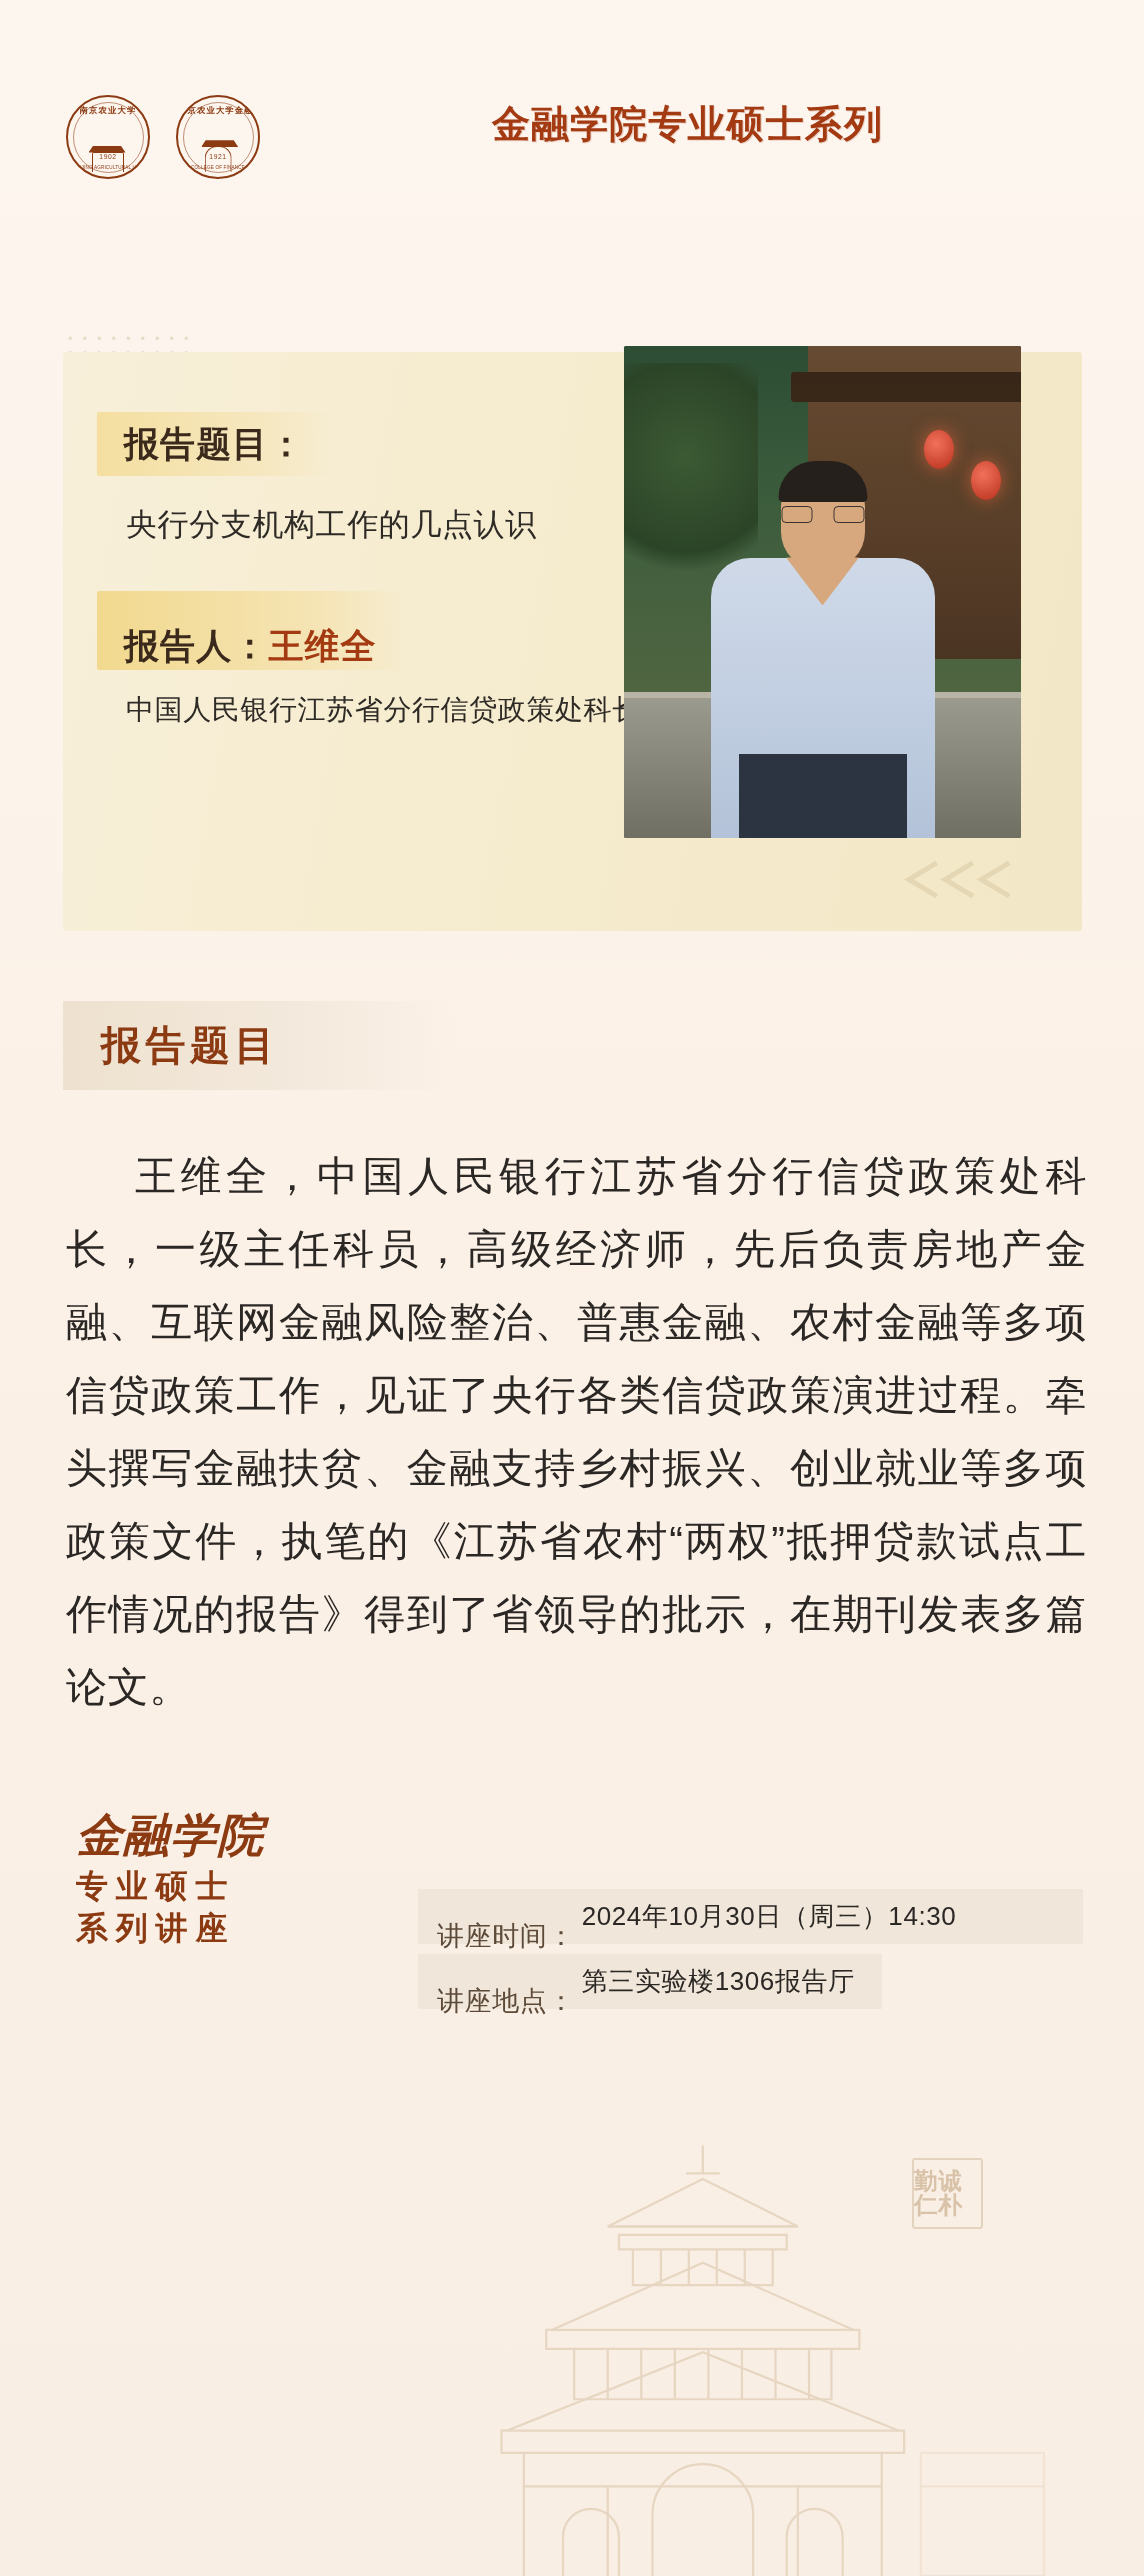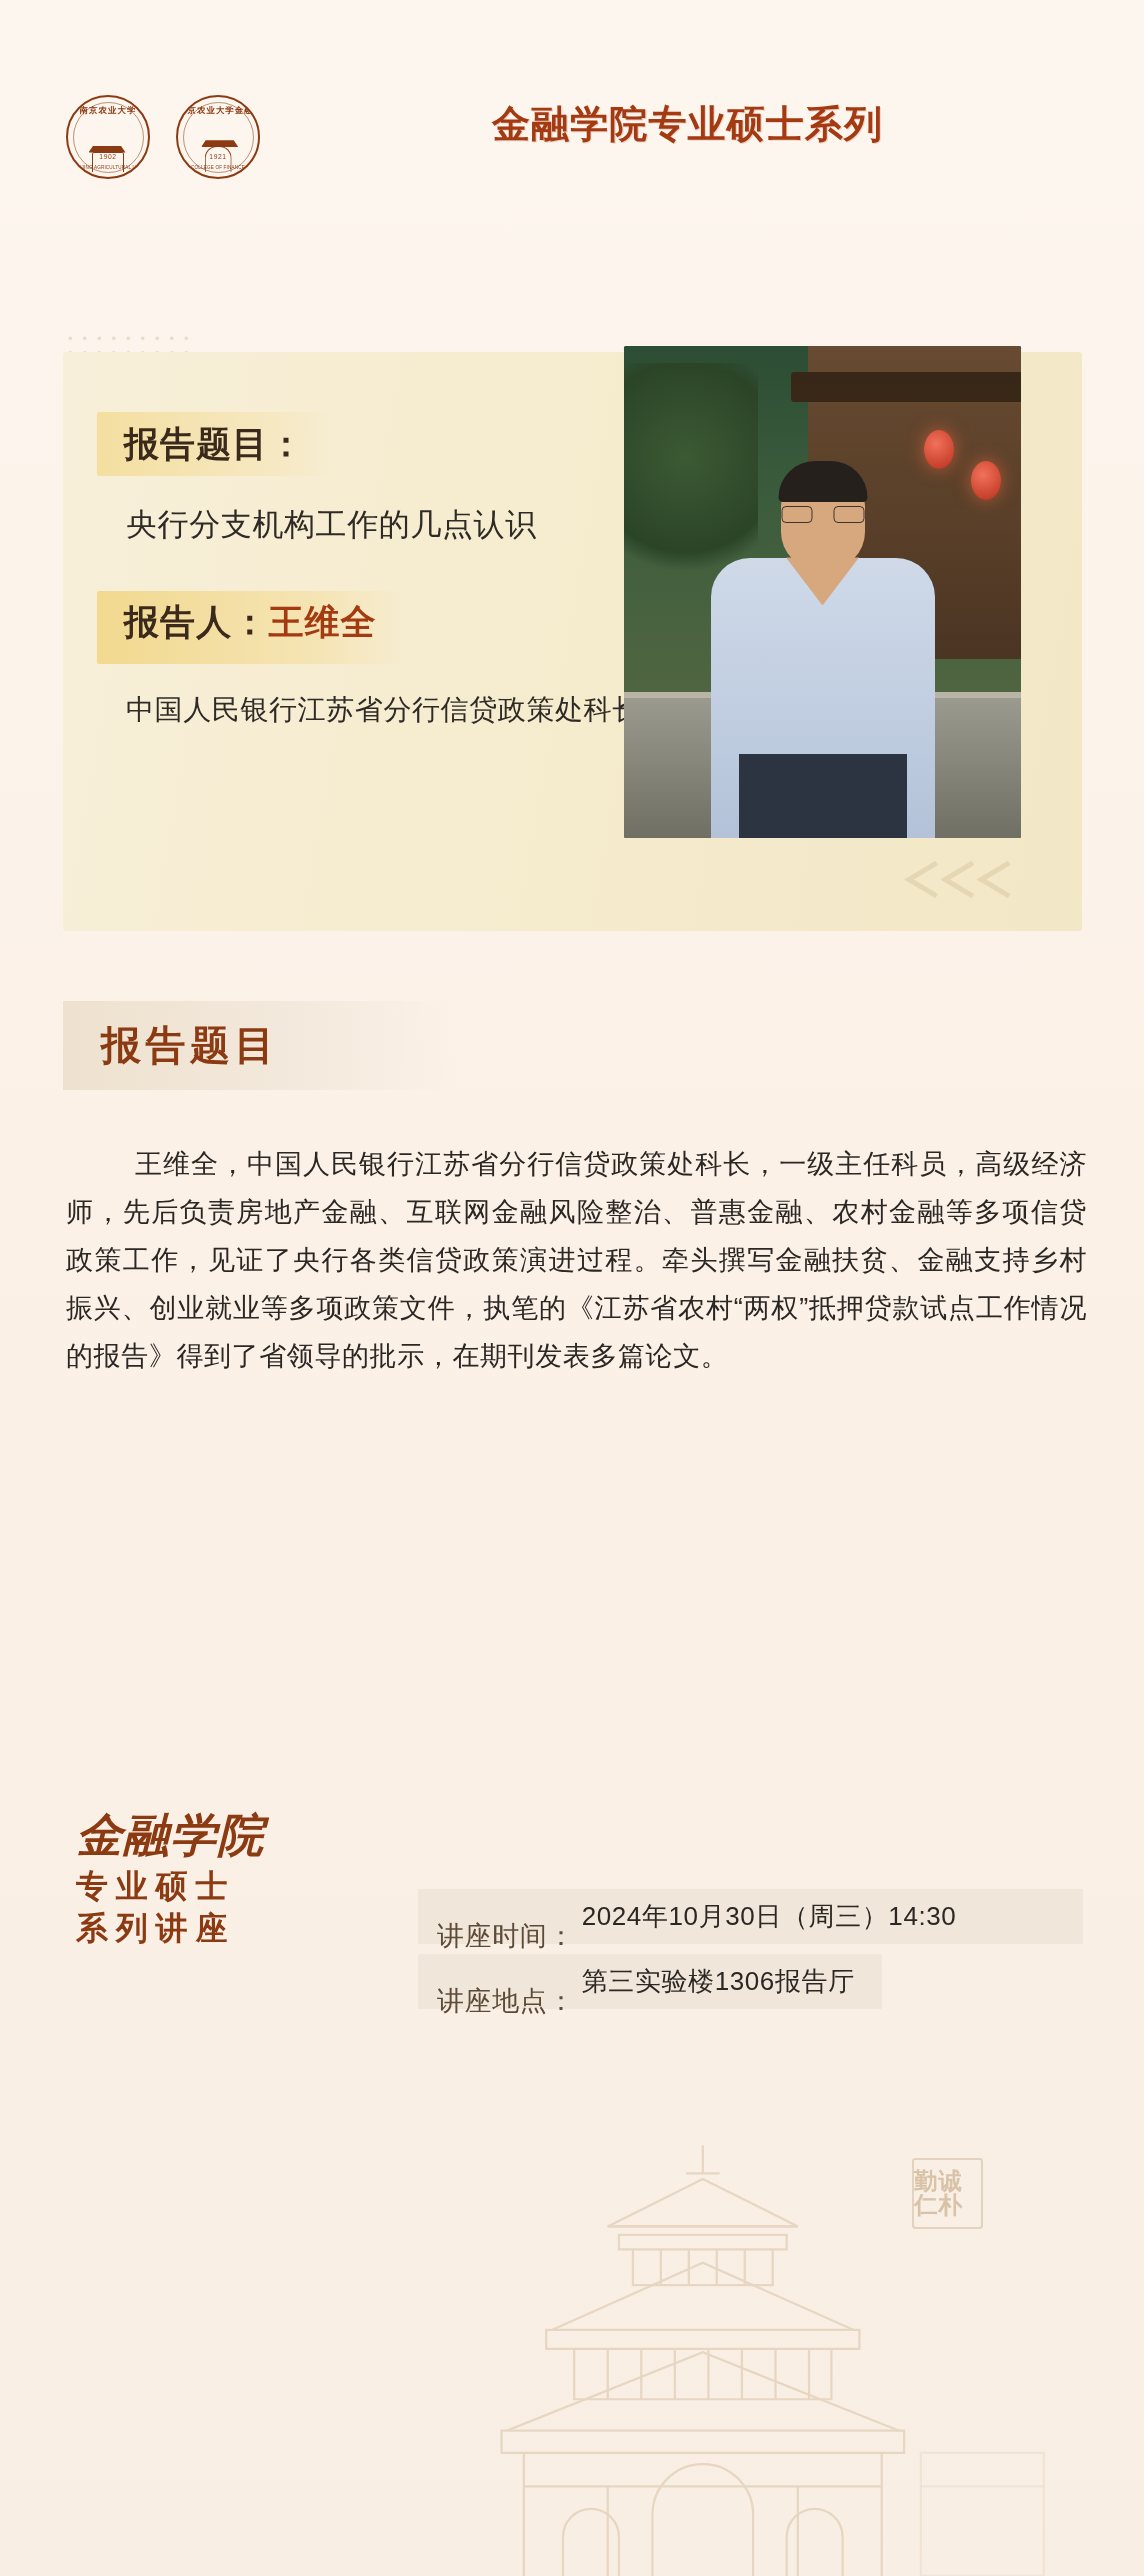--- a/index.html
+++ b/index.html
@@ -193,23 +193,23 @@
     color: #2e2a26;
     font-size: 31px;
     line-height: 1.5;
     letter-spacing: 0.6px;
   }
   .speaker-label {
     position: absolute;
     left: 34px;
     top: 239px;
     height: 65px;
-    padding: 8px 32px 0 27px;
+    padding: 14px 32px 0 27px;
     display: flex;
-    align-items: flex-start;
+    align-items: flex-end;
     background: linear-gradient(90deg, #f2d98f 0%, #f5e4b4 70%, rgba(245,228,180,0) 100%);
     border-radius: 2.2px;
     color: #3b2a1c;
     font-size: 35px;
     font-weight: bold;
     letter-spacing: 1.1px;
     white-space: nowrap;
   }
   .speaker-label .name {
     color: #a33a12;
@@ -377,21 +377,21 @@
     font-size: 40px;
     font-weight: bold;
     letter-spacing: 4.5px;
   }
   .bio-body {
     position: absolute;
     left: 66px;
     top: 1140px;
     width: 1021px;
     color: #2b2724;
-    font-size: 27px;
+    font-size: 41px;
     line-height: 1.78;
     letter-spacing: 0.6px;
     text-align: justify;
     text-indent: 69px;
   }
 
   
   .footer {
     position: absolute;
     left: 0;

